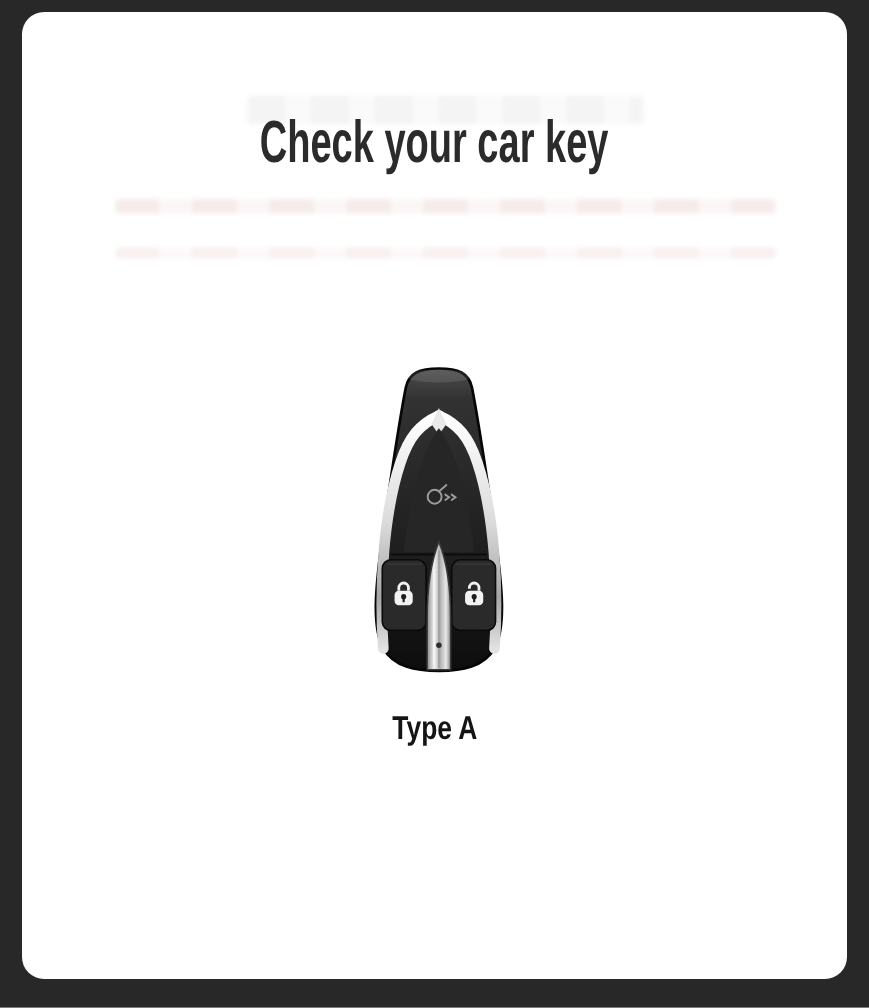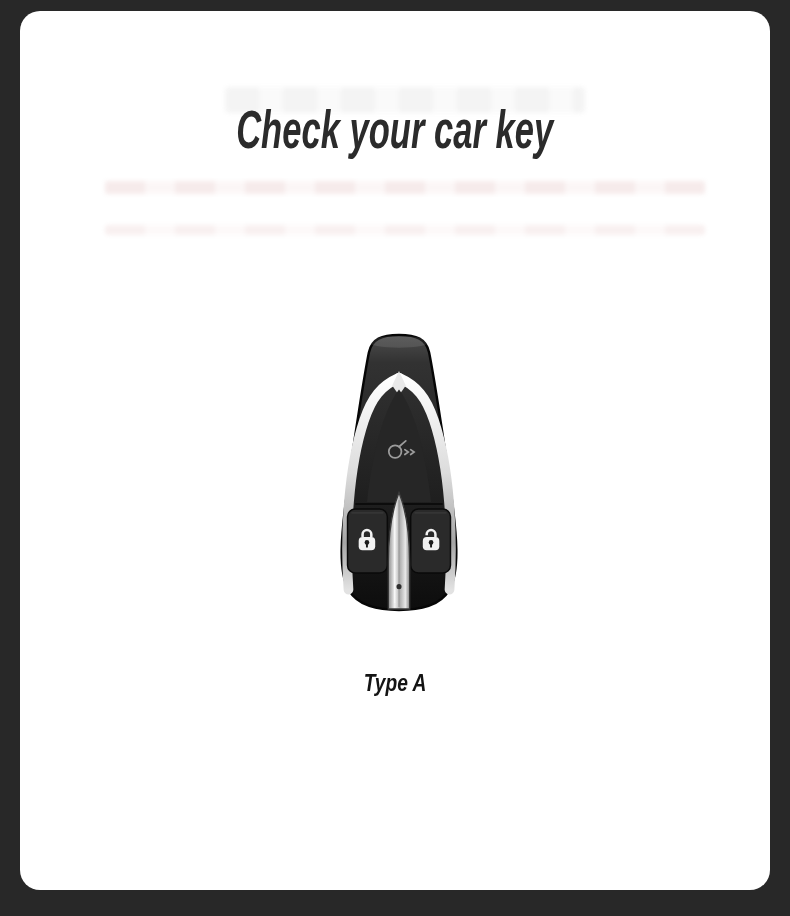--- a/index.html
+++ b/index.html
@@ -10,21 +10,21 @@
     --label-color:#141414;
   }
   *{box-sizing:border-box;}
   html,body{margin:0;padding:0;}
   body{
     width:790px;height:916px;
     background:var(--page-bg);
     font-family:"Liberation Sans", sans-serif;
     overflow:hidden;
   }
-  .page{position:relative;width:790px;height:727px;font-style:italic;}
+  .page{position:relative;width:790px;height:727px;}
   .card{
     position:absolute;left:20px;top:11px;
     width:750px;height:879px;
     background:var(--card-bg);
     border-radius:20px;
     overflow:hidden;
   }
   
   .ghost{position:absolute;pointer-events:none;}
   .ghost-title{
@@ -57,22 +57,22 @@
   }
   .squeeze-notice{display:inline-block;transform:scaleX(0.82);transform-origin:center;white-space:nowrap;}
   .tofu{
     display:inline-block;width:13px;height:16px;line-height:16px;
     background:var(--accent-red);color:#ffffff;
     font-size:12px;font-weight:bold;text-align:center;
     border-radius:1px;vertical-align:-1px;margin:0 2px;
   }
   .key-wrap{position:absolute;top:320px;left:311px;width:136px;height:282px;}
   .variant{
-    position:absolute;top:656px;left:0;width:100%;height:32px;line-height:32px;
-    text-align:center;font-size:24px;font-weight:bold;color:var(--label-color);
+    position:absolute;top:636px;left:0;width:100%;height:32px;line-height:32px;
+    text-align:center;font-size:30px;font-weight:bold;color:var(--label-color);
     white-space:nowrap;
   }
   .squeeze-variant{display:inline-block;transform:scaleX(0.8);transform-origin:center;white-space:nowrap;}
 </style>
 </head>
 <body>
 
 <div class="page">
   <div class="card">
 

